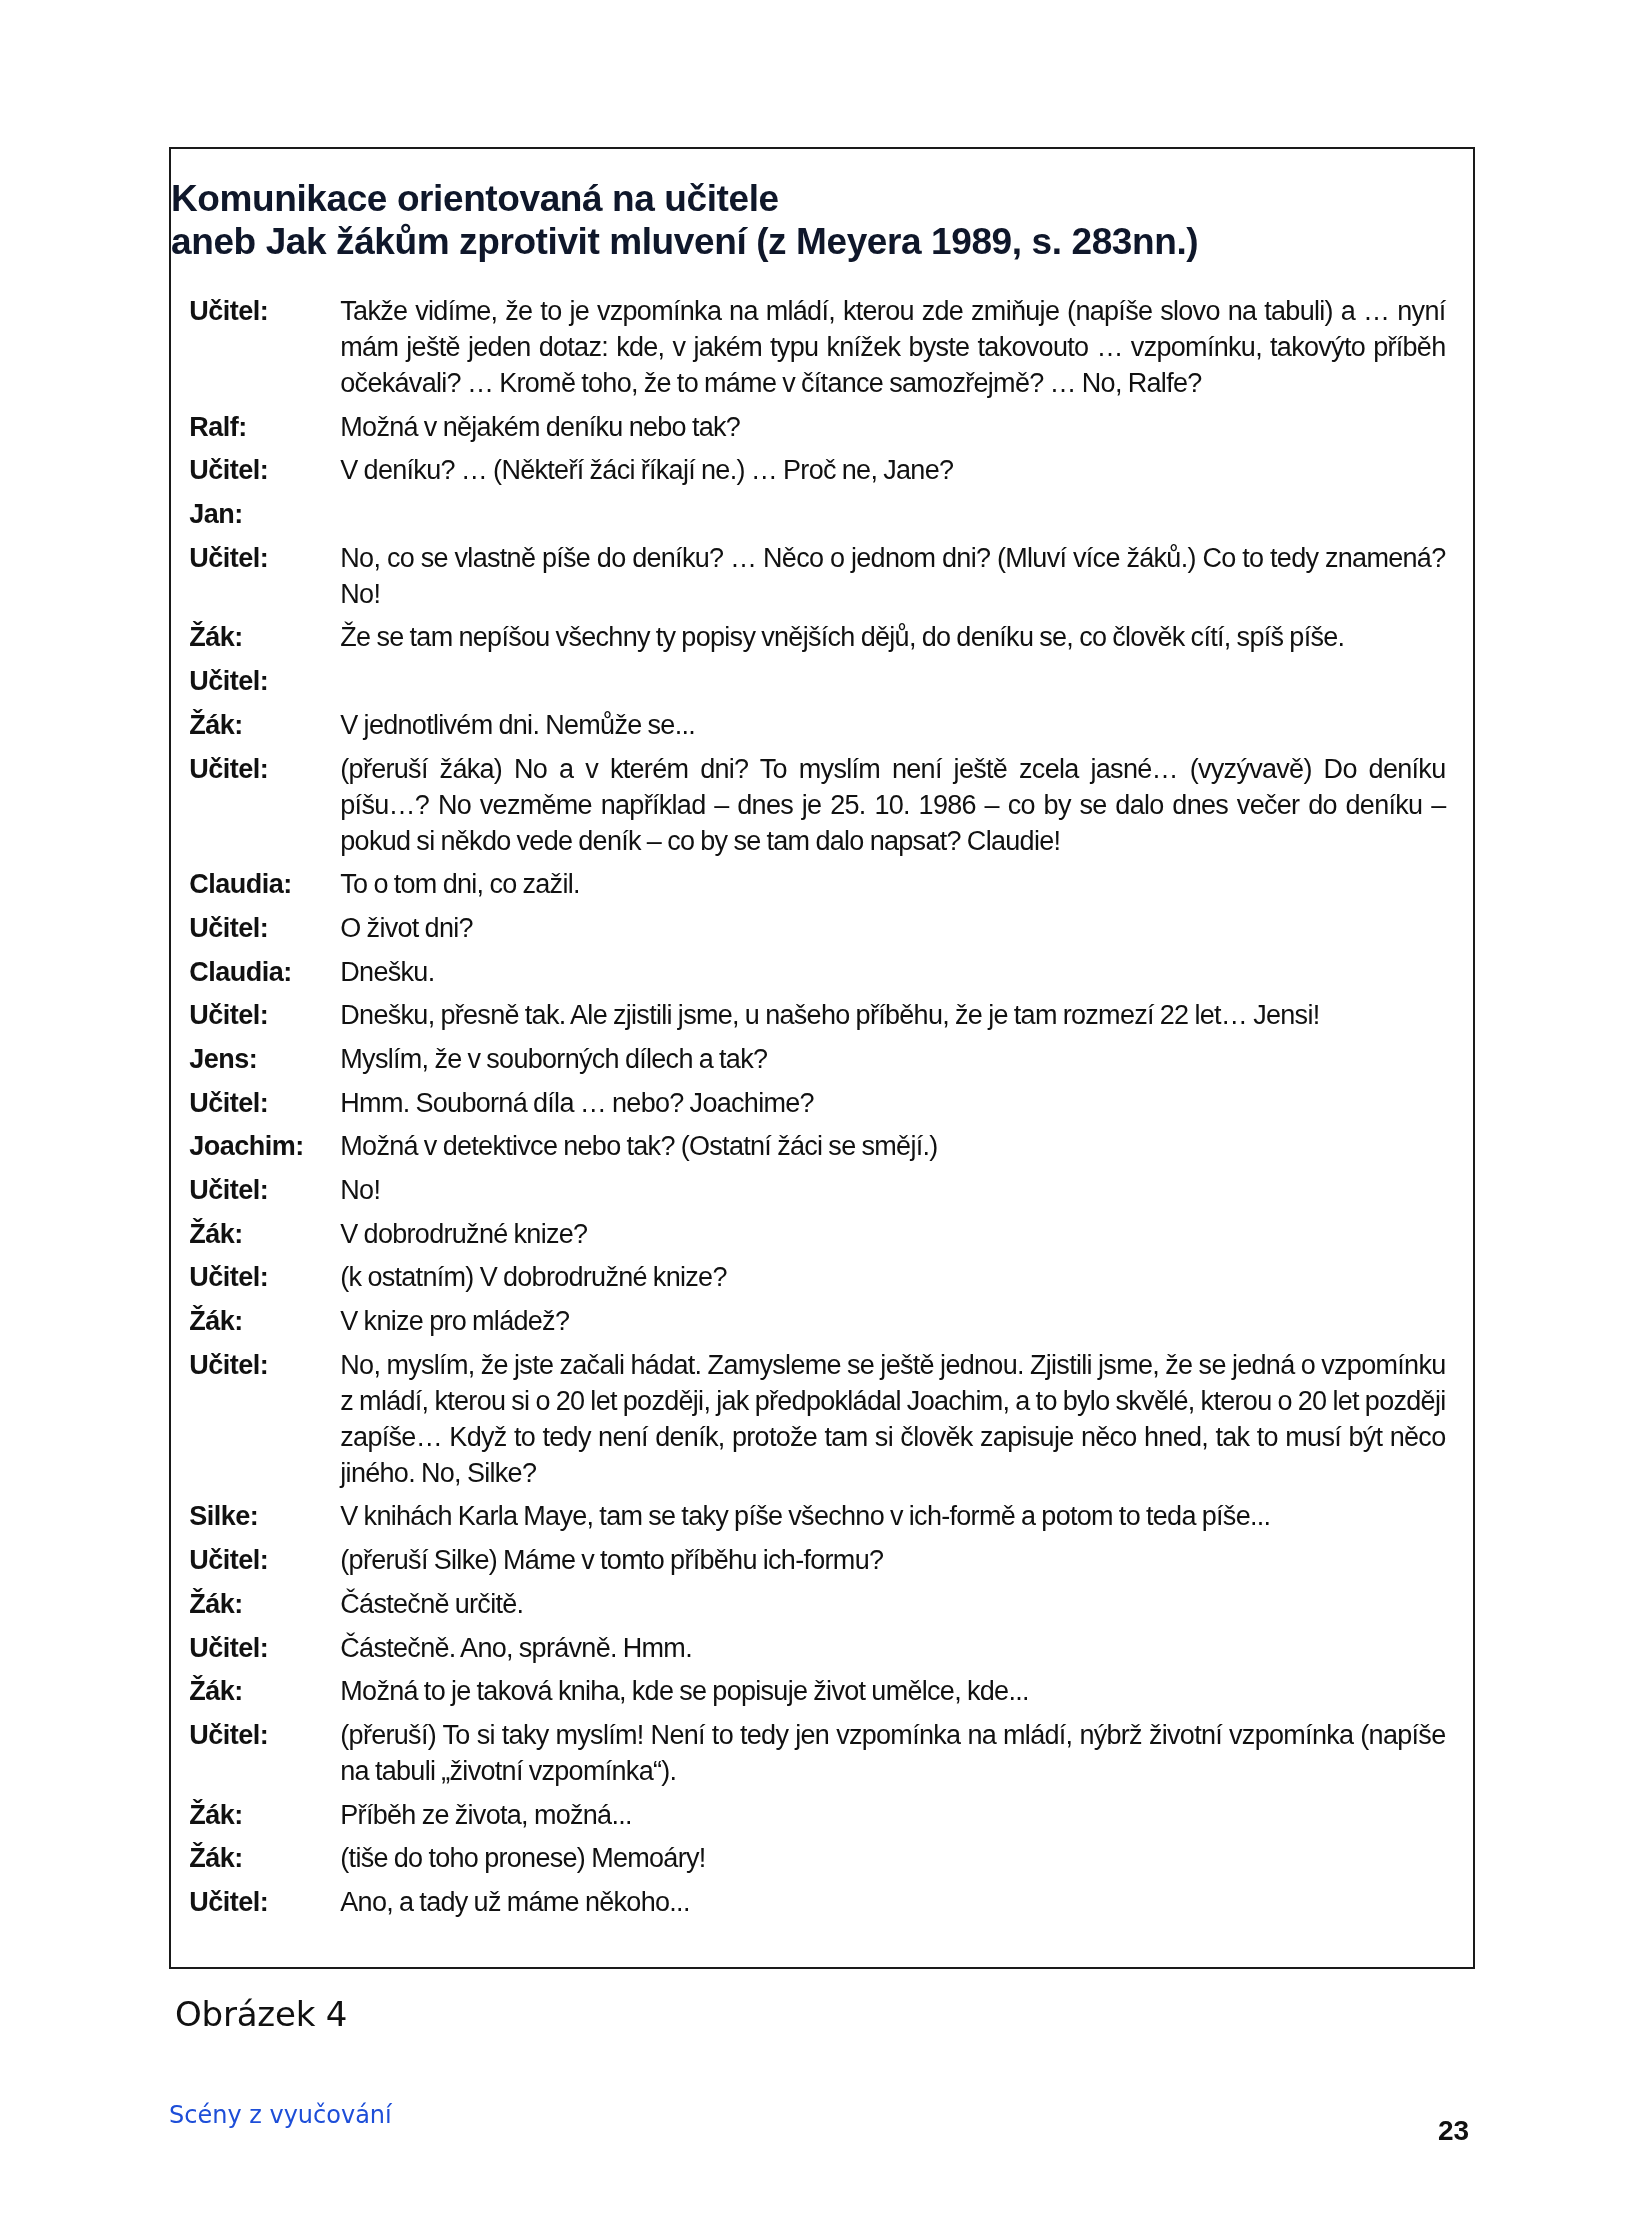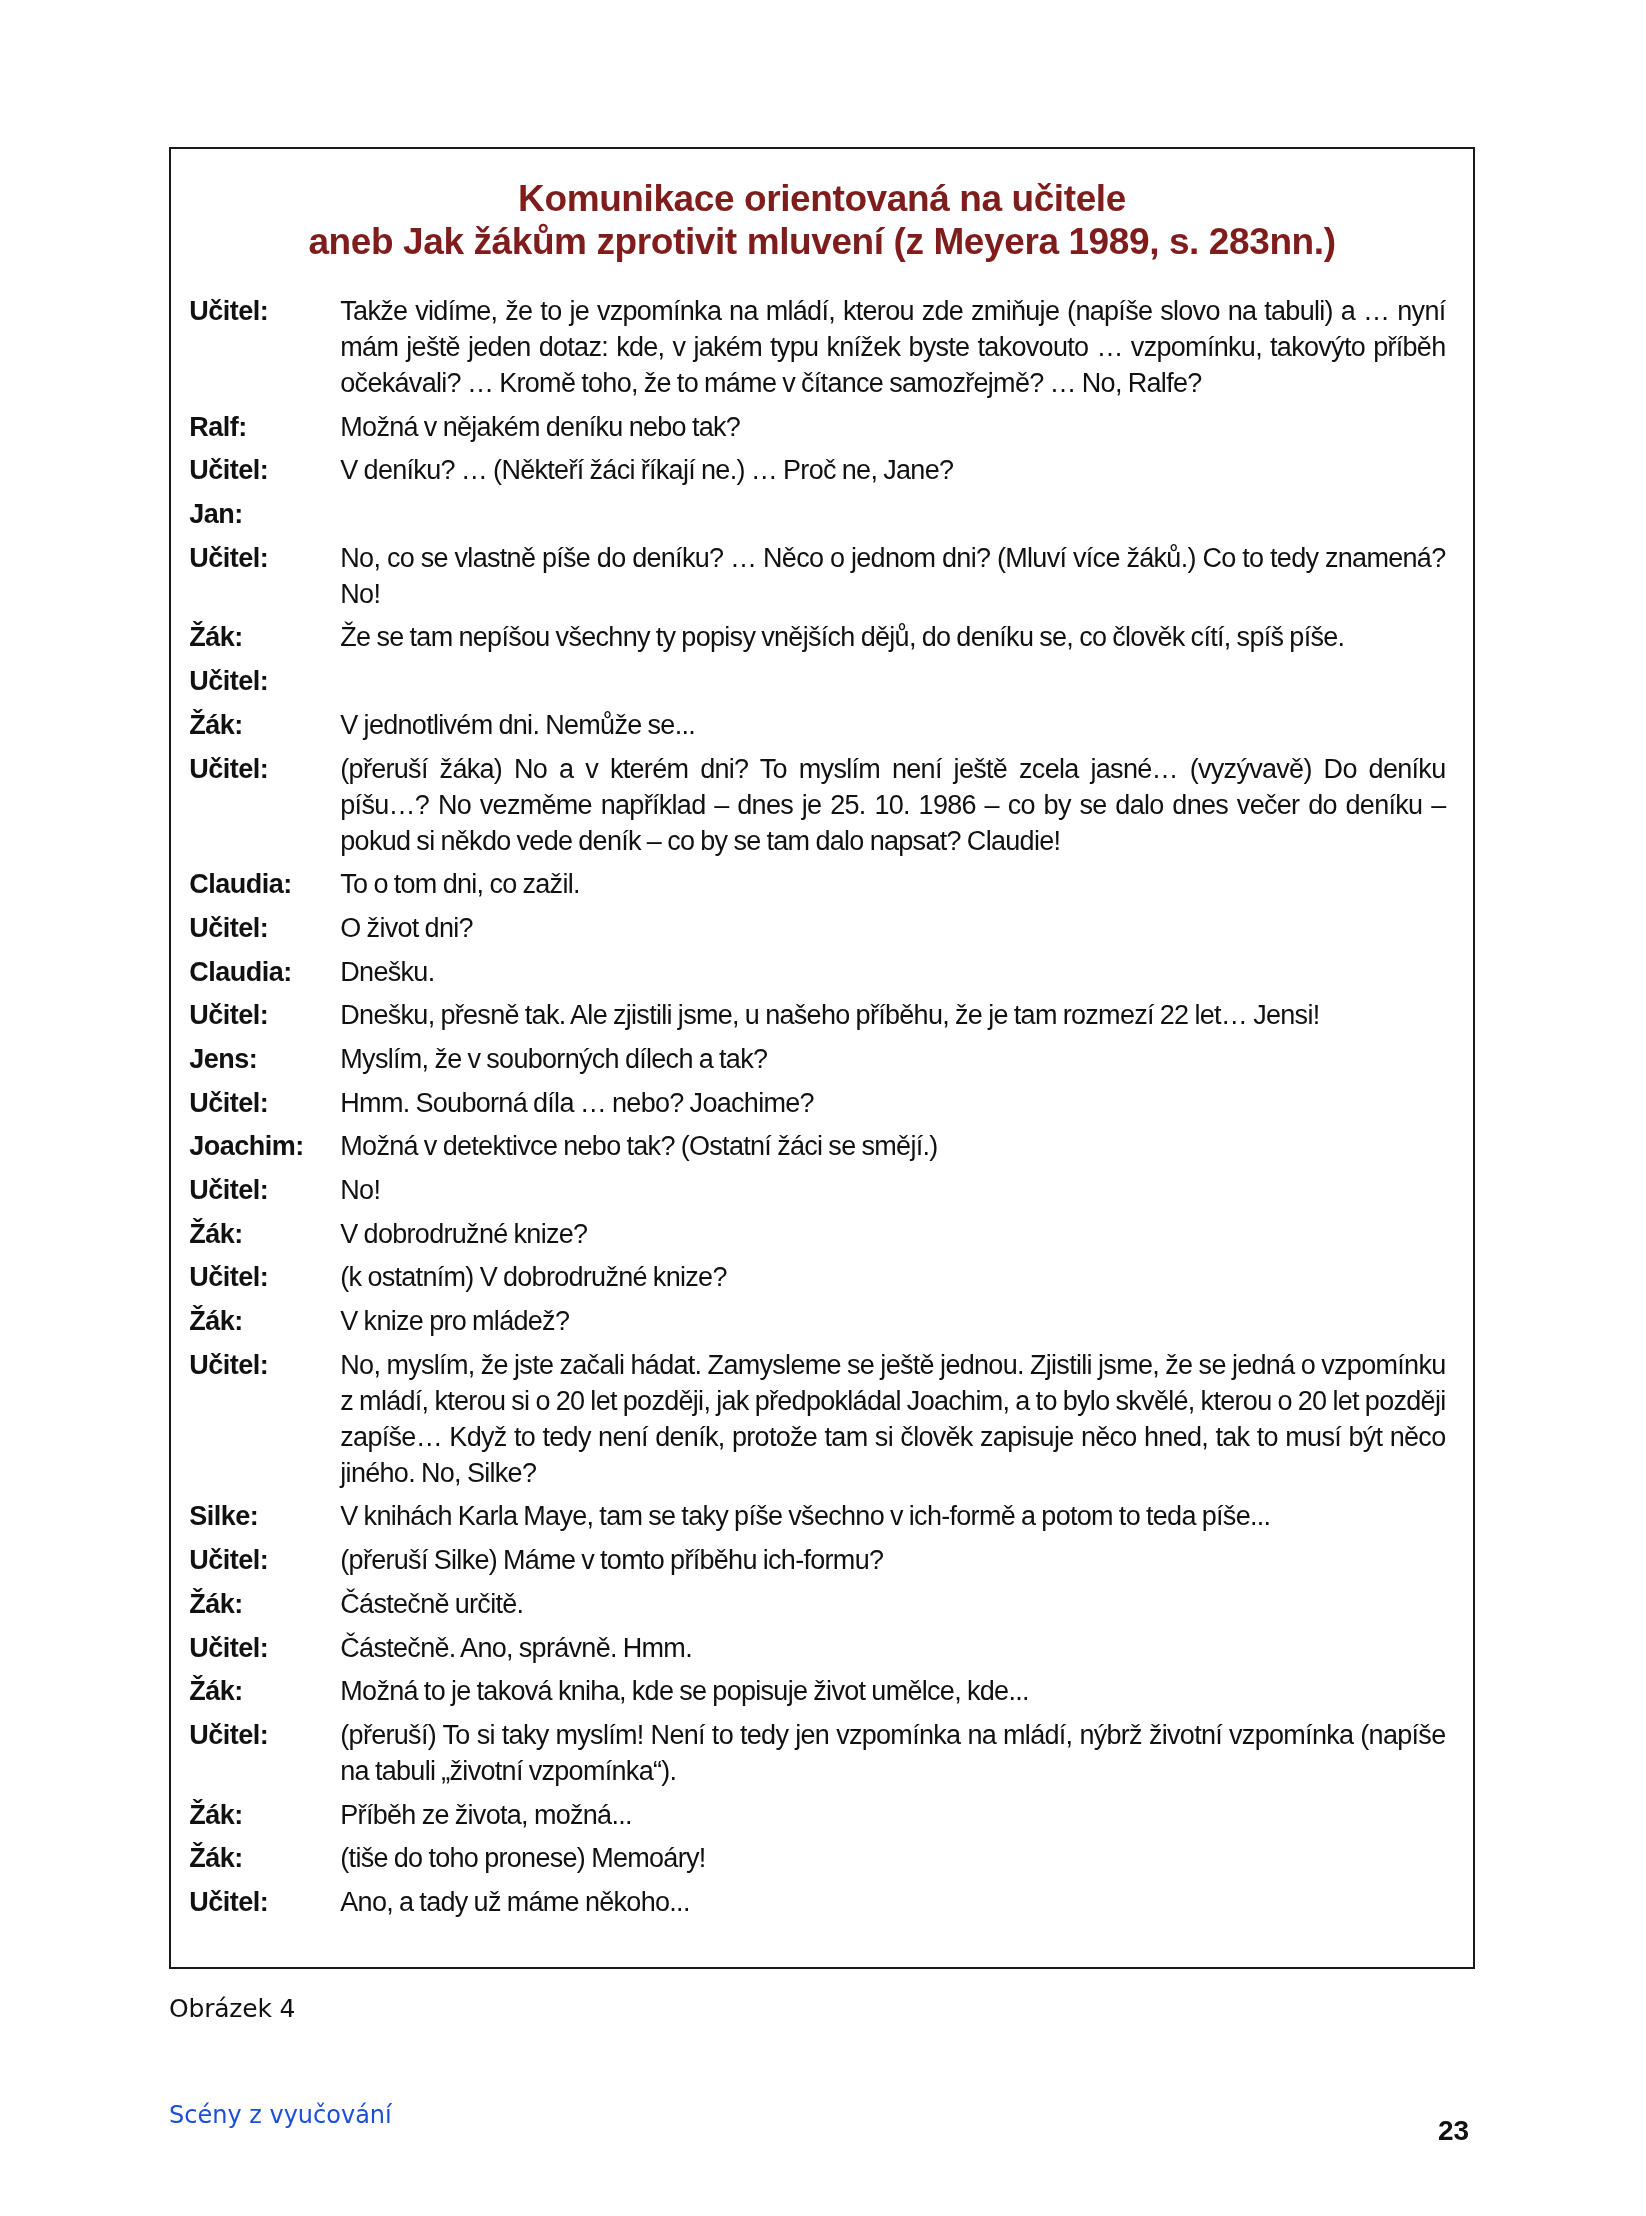--- a/index.html
+++ b/index.html
@@ -1,31 +1,31 @@
 <!DOCTYPE html>
 <html style="font-size:13.3px"><head>
 <meta charset="utf-8">
 <style>
   html, body { margin: 0; padding: 0; background: #ffffff; }
   body { width: 1647px; height: 2216px; position: relative; overflow: hidden;
          font-family: "Liberation Sans", "DejaVu Sans", sans-serif; color: #111; }
   .box { position: absolute; left: 169px; top: 147px; width: 1306px; height: 1822px;
          border: 2.5px solid #1a1a1a; box-sizing: border-box; }
-  .title { position: absolute; left: 0; right: 0; top: 28px; text-align: center;
+  .title { position: absolute; left: 0; right: 0; top: 28px; text-align: left;
            font-weight: bold; font-size: 37px; line-height: 43px; letter-spacing: -0.4px;
-           font-family: "Liberation Sans", sans-serif; color: #7f1d1d; }
+           font-family: "Liberation Sans", sans-serif; color: #0f172a; }
   .title div { white-space: nowrap; }
   .dialogue { position: absolute; left: 18.3px; right: 27.5px; top: 144px; }
   .row { display: flex; align-items: flex-start; margin-bottom: 7.7px; }
   .speaker { width: 151px; flex: 0 0 151px; font-weight: bold; font-size: 27px; line-height: 36px;
              font-family: "Liberation Sans", sans-serif; letter-spacing: -0.5px; }
   .line { flex: 1 1 auto; font-size: 27px; line-height: 36px; text-align: justify;
           font-family: Liberation Sans, sans-serif; letter-spacing: -0.7px; word-spacing: -0.8px; }
   .line.last-left { text-align-last: left; }
-  .caption { position: absolute; left: 169px; top: 1994px; font-size: 25px;
+  .caption { position: absolute; left: 175px; top: 1994px; font-size: 34px;
              font-family: "DejaVu Sans", sans-serif; letter-spacing: -0.2px; color: #111; }
   .running-title { position: absolute; left: 169px; top: 2101px; font-size: 24px;
                    font-family: "DejaVu Sans", sans-serif; color: #1d4ed8; }
   .page-number { position: absolute; left: 1438px; top: 2093px; font-size: 28px; font-weight: bold;
                  font-family: "Liberation Sans", sans-serif; color: #111; margin-top: 22px; }
 </style>
 </head>
 <body>
 
 <div class="box">

